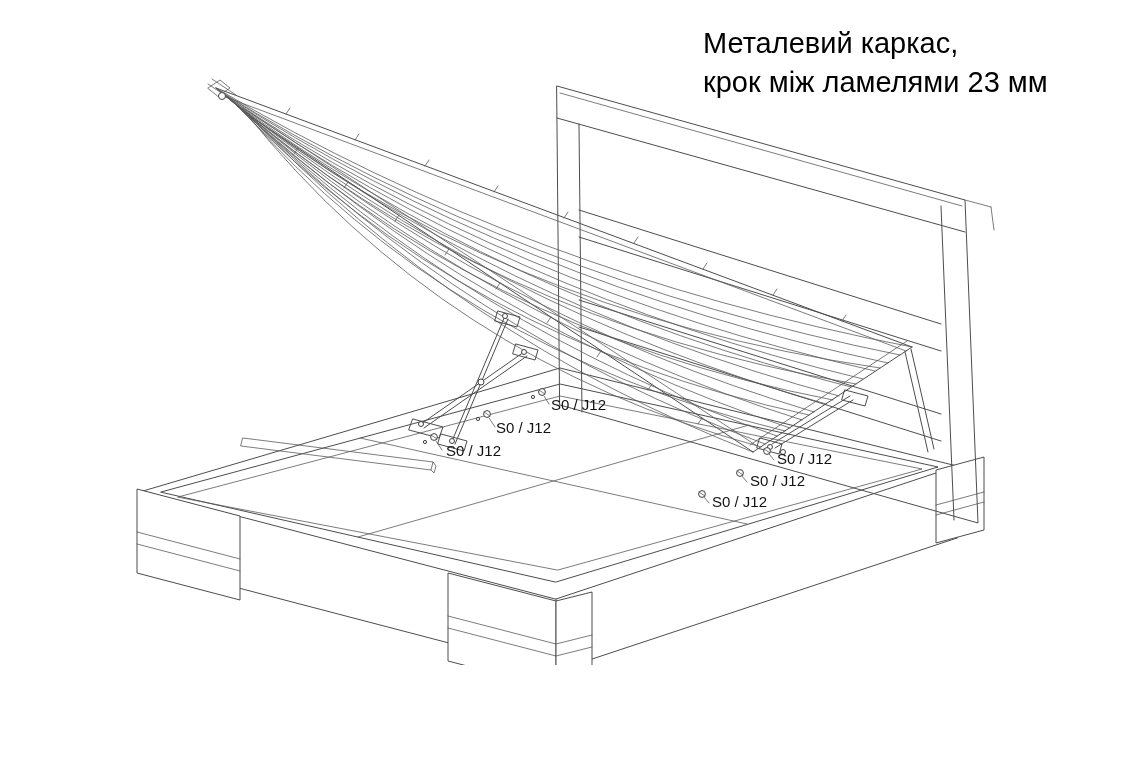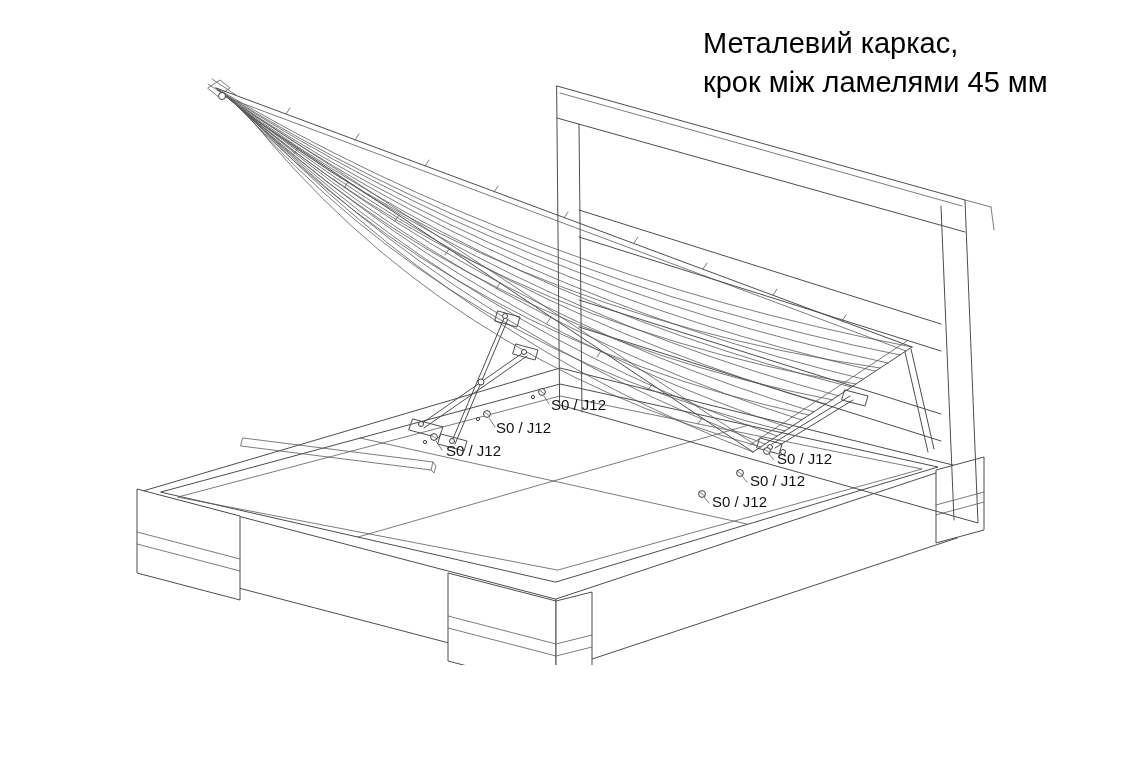--- a/index.html
+++ b/index.html
@@ -25,21 +25,21 @@
   .bolt{fill:#ffffff;stroke:#3f3f3f;stroke-width:1;}
   .ann{font-size:15px;fill:#111111;font-family:"Liberation Sans",sans-serif;}
 </style>
 </head>
 <body>
 
 <div class="canvas">
 
   <div class="caption">
     <div>Металевий каркас,</div>
-    <div>крок між ламелями 45 мм</div>
+    <div>крок між ламелями 23 мм</div>
   </div>
 
   <svg width="1130" height="773" viewBox="0 0 1130 773">
 
     <g>
 
       <path class="ln" d="M143,491 L560,368 L957,466 L556,599 Z"></path>
 
       <path class="ln" d="M161,492 L560,384 L938,467 L556,582 Z"></path>
 

